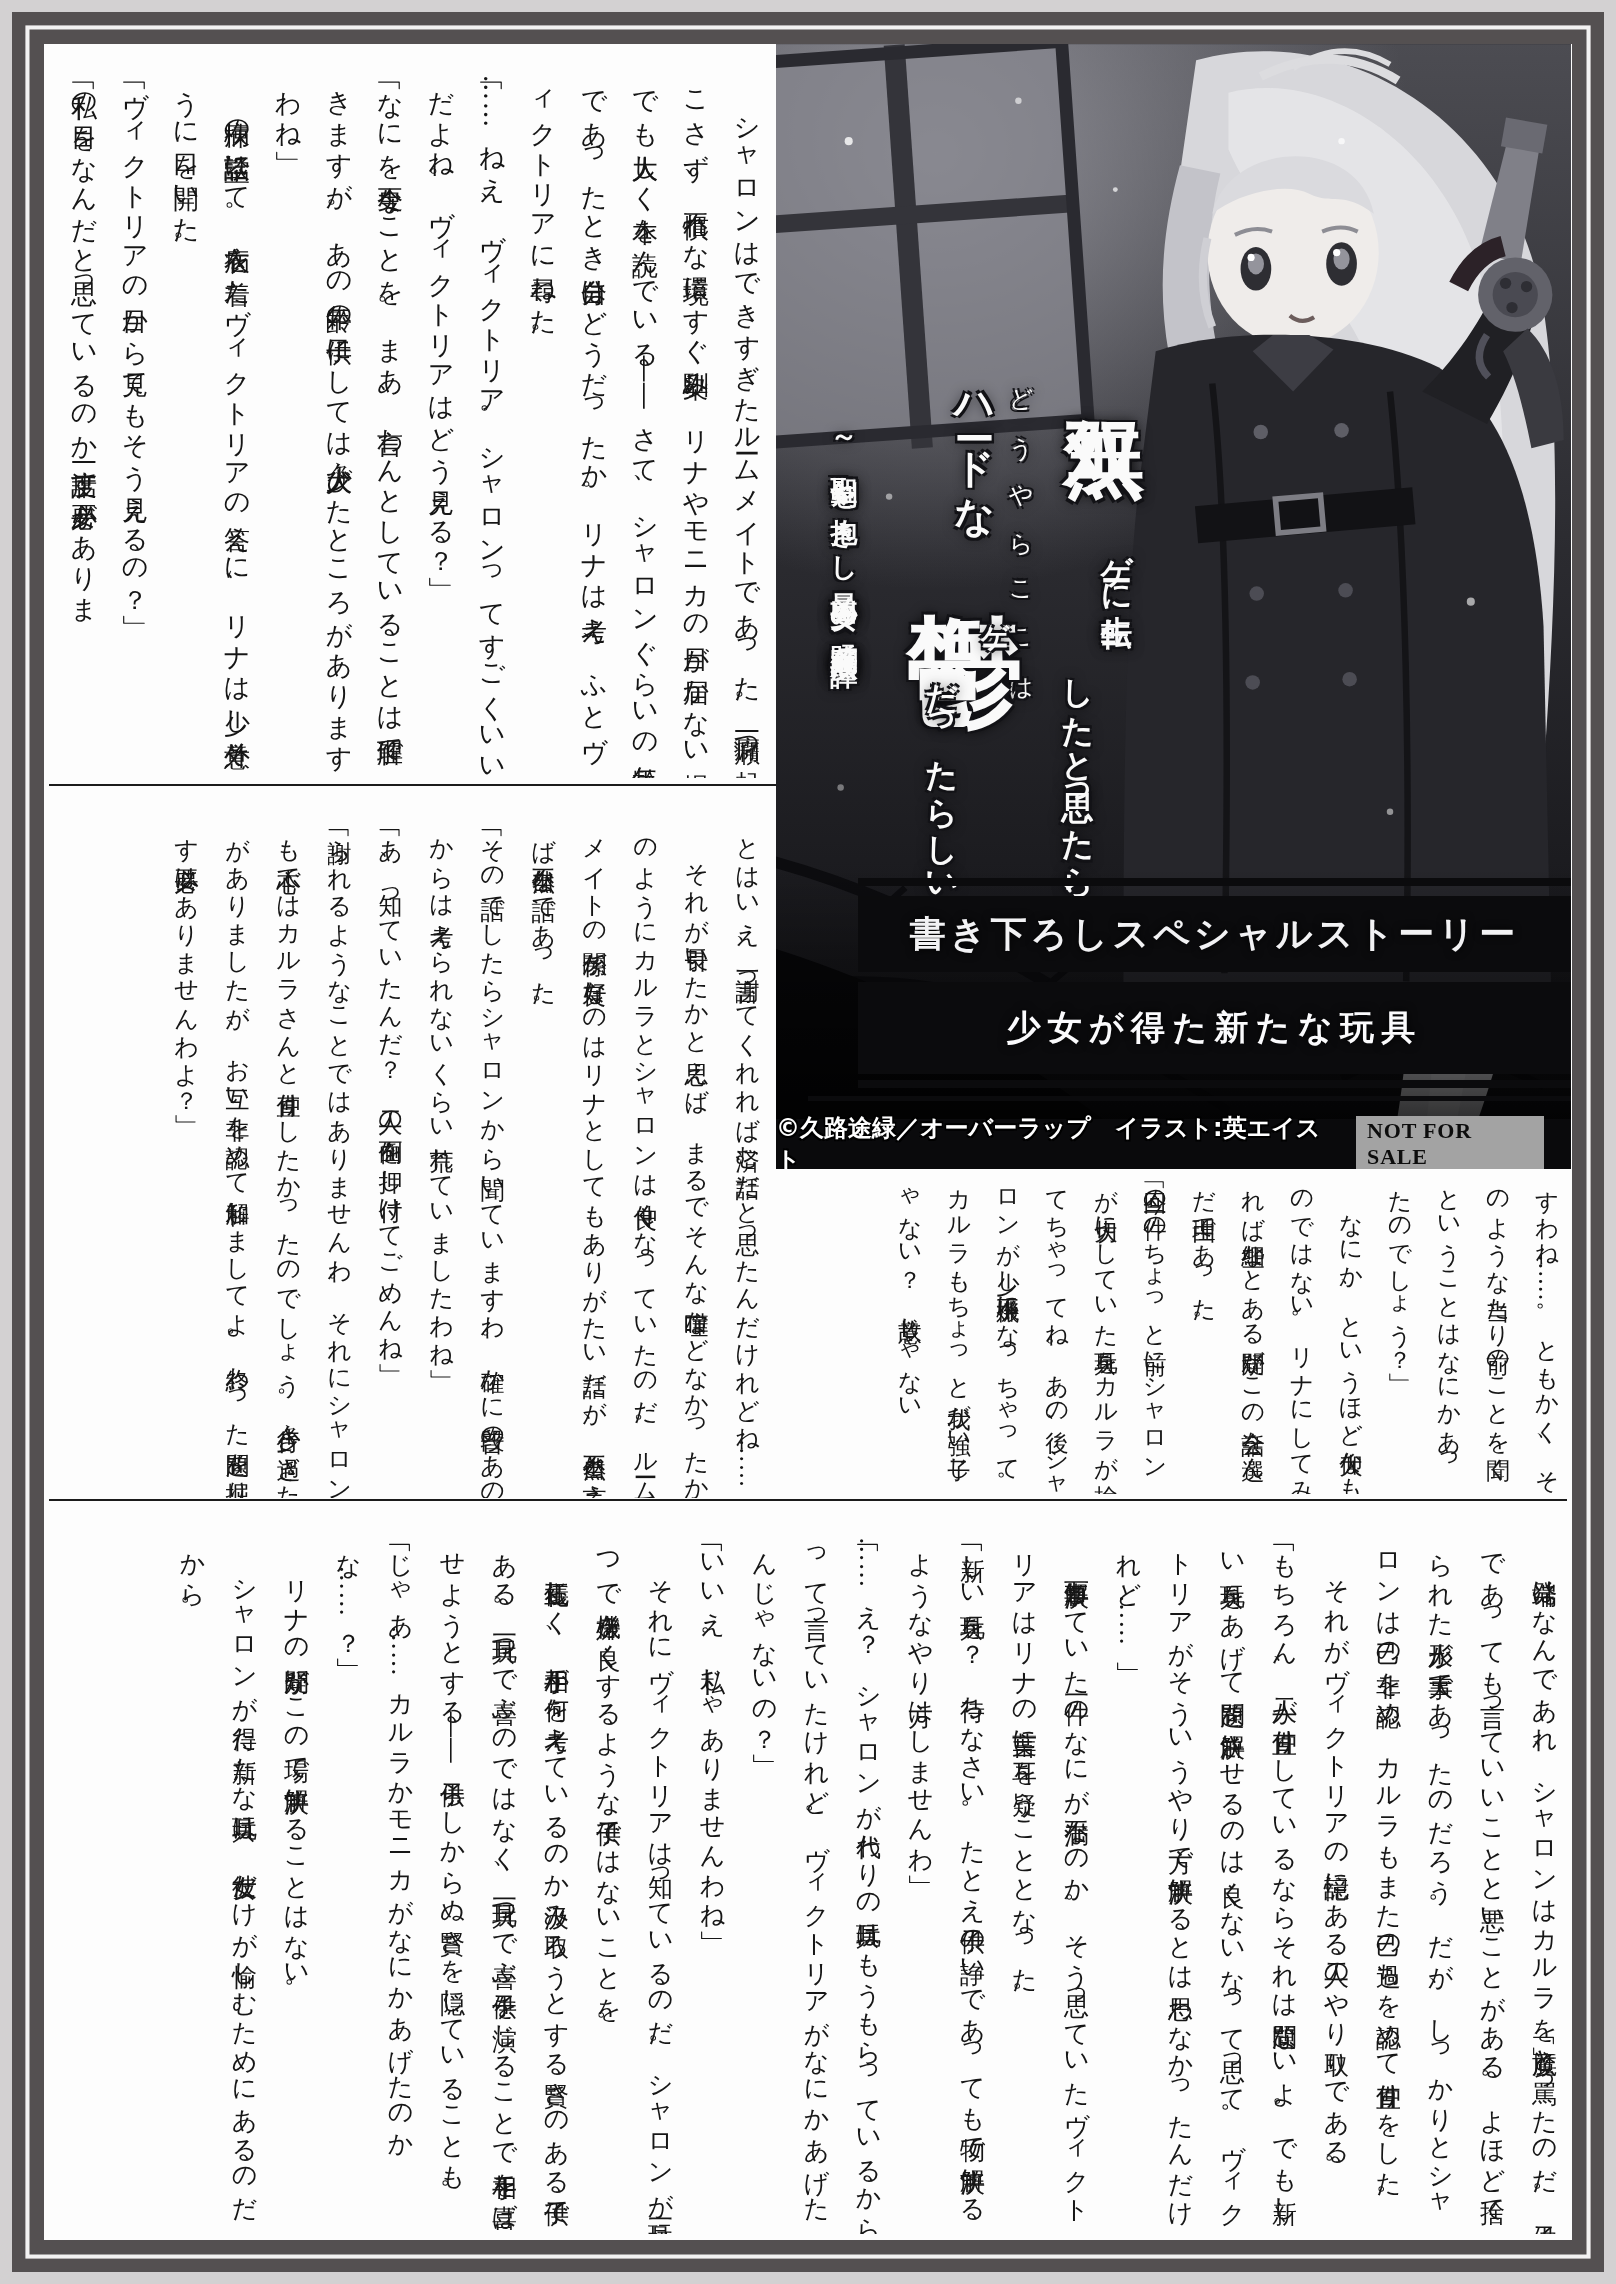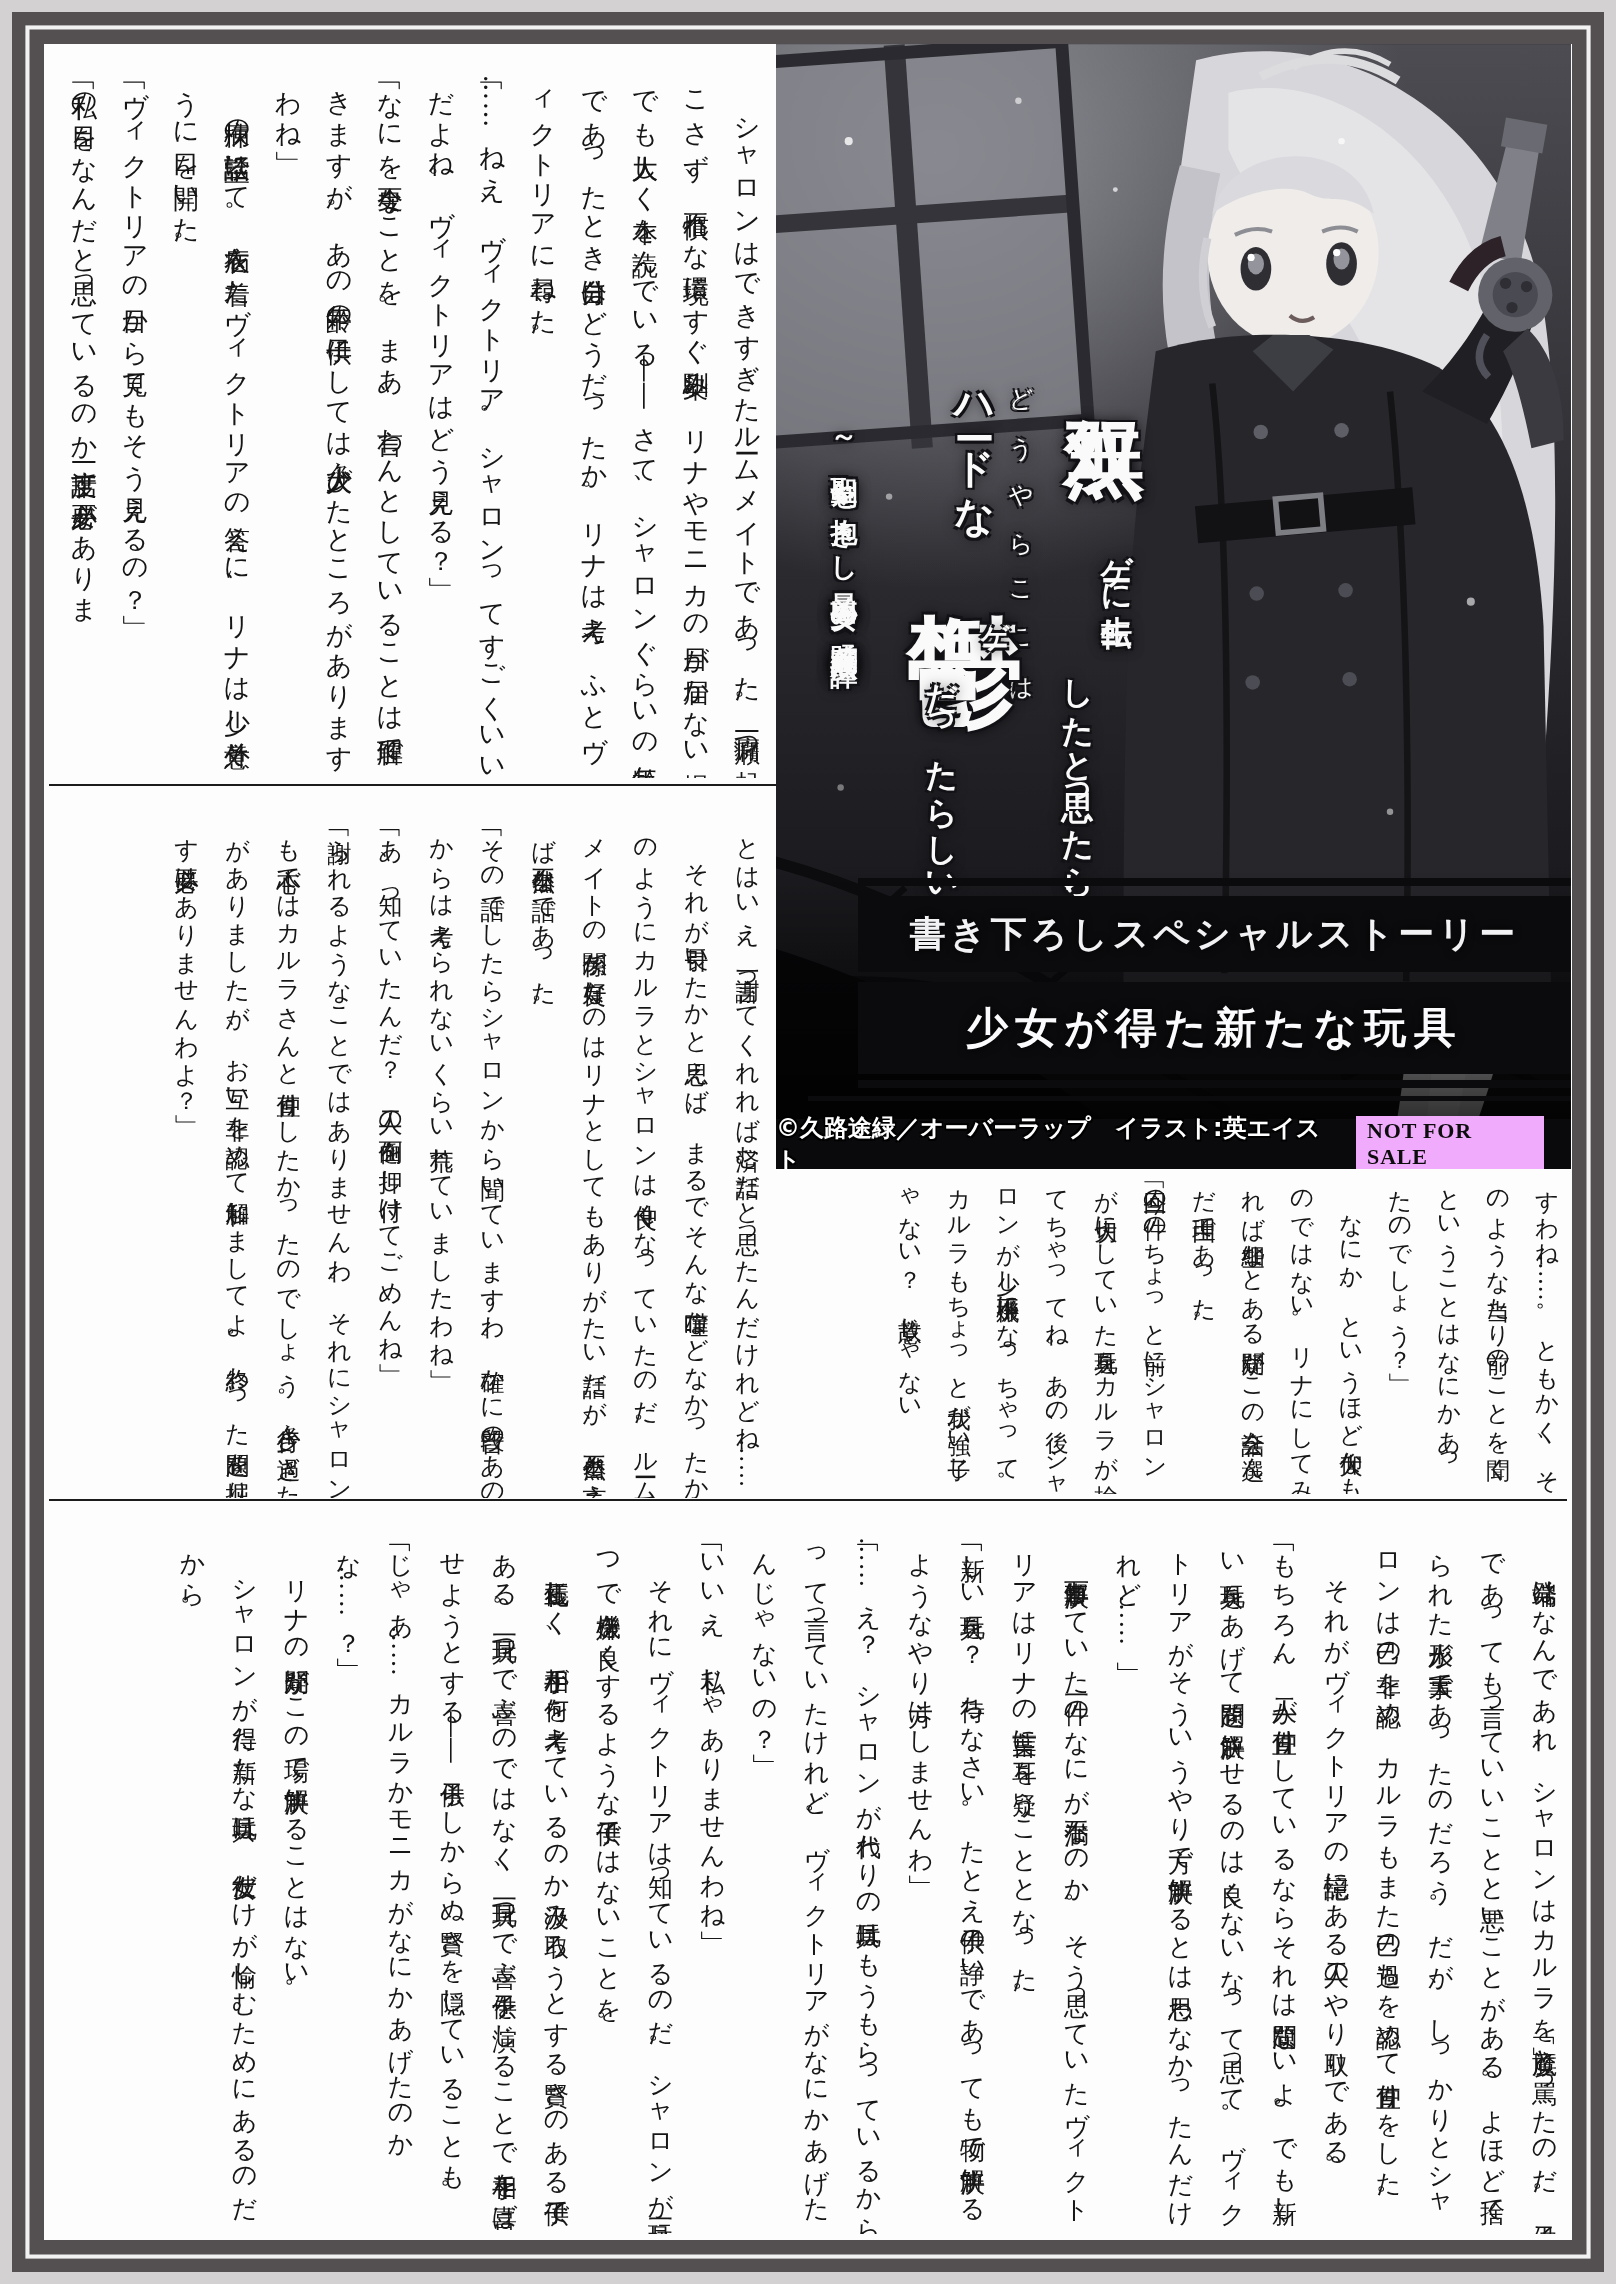--- a/index.html
+++ b/index.html
@@ -35,28 +35,28 @@
   
   .bstrip{position:absolute;left:82px;right:0;background:#0b0b0d;}
   .bs1{top:834px;height:8px;}
   .bs2{top:1036px;height:8px;}
   .bs3{top:1052px;height:4.8px;left:32px;}
   .bbar{position:absolute;left:82px;right:0;background:#0b0b0d;display:flex;align-items:center;justify-content:center;}
   .bbar-kicker{top:852px;height:76px;}
   .bbar-title {top:938px;height:92px;}
   .bbar-kicker span{font-family:"DejaVu Sans","Liberation Sans",sans-serif;font-weight:bold;font-size:36px;
     color:#f2f2f4;letter-spacing:4px;text-shadow:0 0 8px #000;text-align:center;}
-  .bbar-title span{font-family:"DejaVu Serif",serif;font-weight:bold;font-size:42px;color:#fbfbfd;
+  .bbar-title span{font-family:"DejaVu Serif",serif;font-weight:bold;font-size:34px;color:#fbfbfd;
     letter-spacing:7.3px;text-shadow:0 0 9.7px #000;}
   
   .credit{position:absolute;left:0;right:0;top:1075px;height:50px;background:#0a0a0c;
     display:flex;align-items:center;justify-content:flex-end;gap:33px;padding-right:27.5px;box-sizing:border-box;}
   .credit .cp{font-family:"DejaVu Sans","Liberation Sans",sans-serif;font-weight:bold;font-size:24px;color:#ffffff;
     text-shadow:1.6px 1.6px 0 #000,-1.6px -1.6px 0 #000,1.6px -1.6px 0 #000,-1.6px 1.6px 0 #000;}
-  .credit .nfs{background:#f0abfc;color:#0d0d0d;font-family:"Liberation Serif","DejaVu Serif",serif;
+  .credit .nfs{background:#a3a3a3;color:#0d0d0d;font-family:"Liberation Serif","DejaVu Serif",serif;
     font-weight:bold;font-size:22px;padding:2.4px 11.3px;letter-spacing:0.8px;}
 </style>
 </head>
 <body>
 
 <div class="page">
   <div class="content">
 
     <div class="vtext flow-a">　シャロンはできすぎたルームメイトであった。癇癪一つ起こさず、不慣れな環境にすぐ馴染み、リナやモニカの目が届かない場所でも大人しく本を読んでいる――さて、シャロンぐらいの年齢であったとき自分はどうだったか。リナは考え、ふとヴィクトリアに尋ねた。
 「……ねえ、ヴィクトリア。シャロンってすごくいい子だよね。ヴィクトリアはどう見える？」

